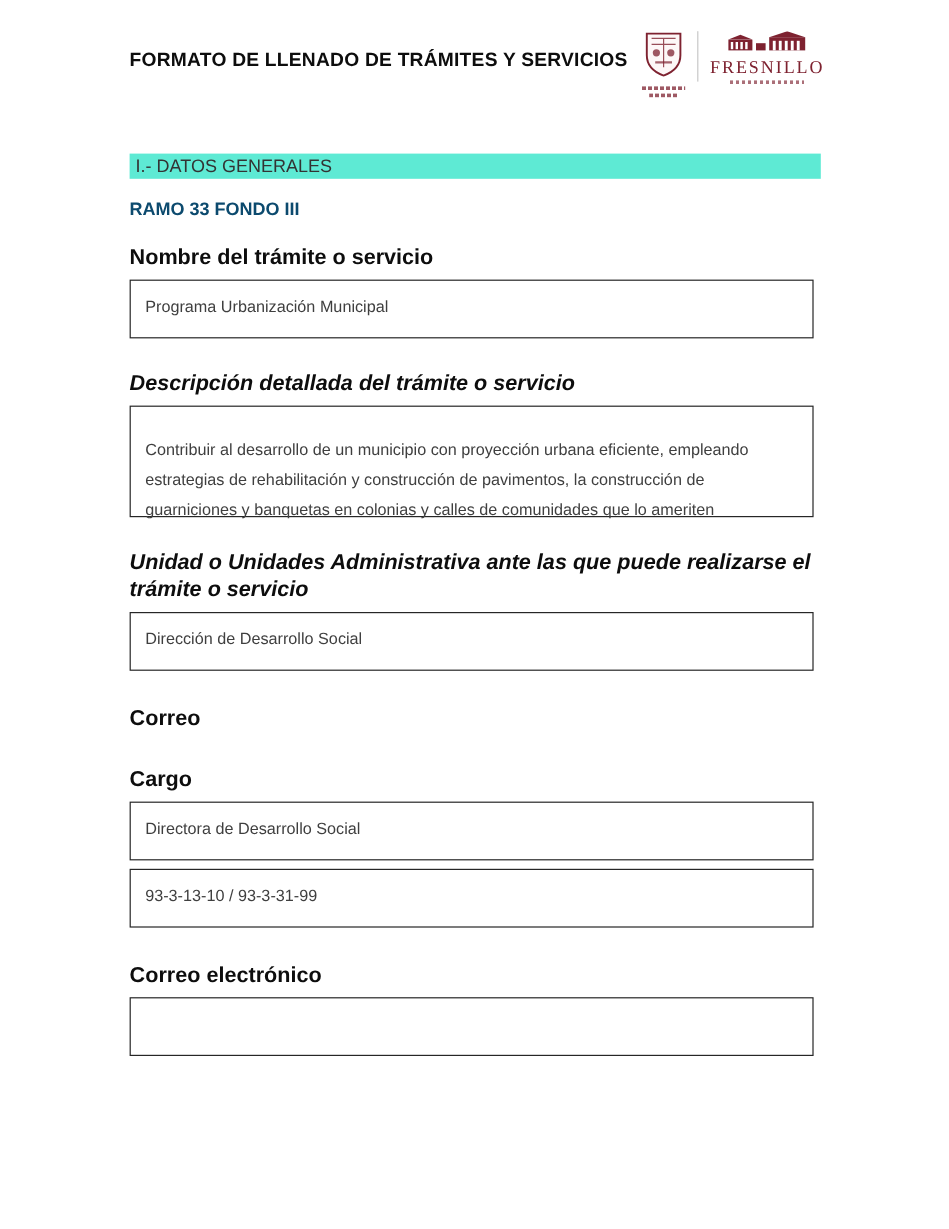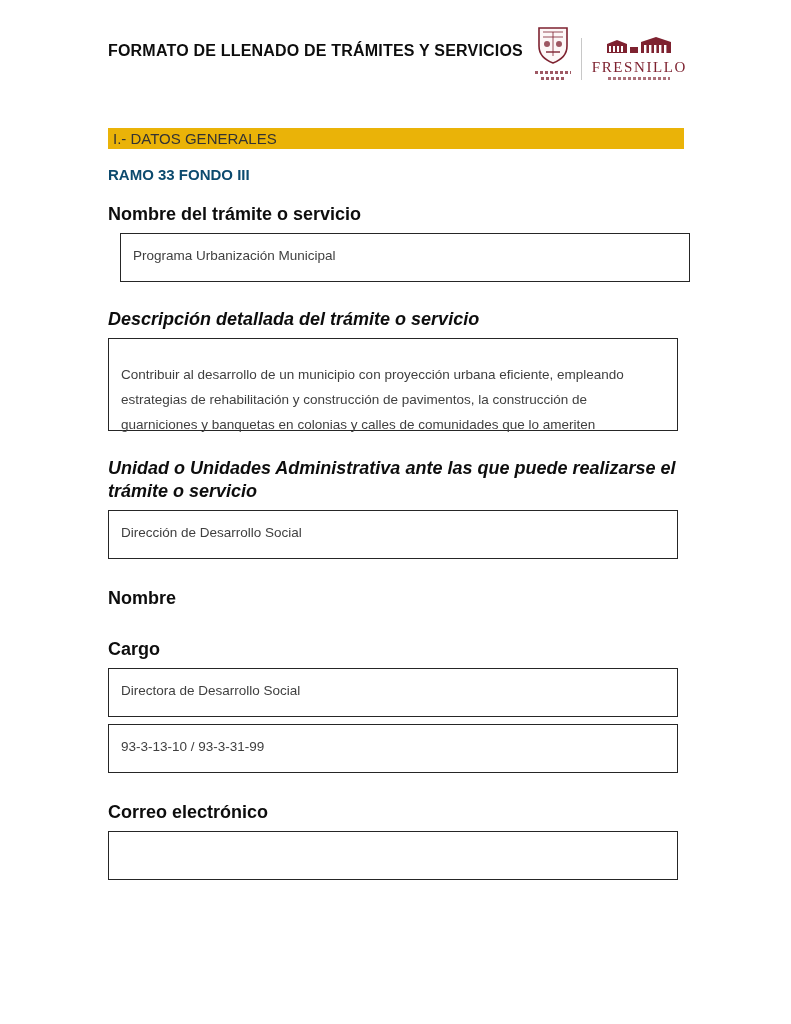--- a/index.html
+++ b/index.html
@@ -30,21 +30,21 @@
   .doc-title {
     margin: 16px 0 0 0;
     font-size: 16px;
     font-weight: bold;
     letter-spacing: 0.2px;
     color: #0d0d0d;
     white-space: nowrap;
   }
   .logo-group {
     display: flex;
-    align-items: flex-end;
+    align-items: flex-start;
     gap: 10px;
     height: 54px;
   }
   .crest-block {
     display: flex;
     flex-direction: column;
     align-items: center;
     gap: 3px;
   }
   .caption-strip {
@@ -78,21 +78,21 @@
   }
 
   
   .content {
     position: absolute;
     top: 128px;
     left: 108px;
     width: 576px;
   }
   .section-bar {
-    background: #eab308;
+    background: #5eead4;
     height: 21px;
     line-height: 21px;
     padding-left: 5px;
     font-size: 15px;
     color: #333333;
   }
   .subheading {
     margin-top: 17px;
     font-size: 15px;
     font-weight: bold;
@@ -115,21 +115,21 @@
     width: 570px;
     border: 1.5px solid #262626;
     background: #ffffff;
     padding: 9px 12px;
     font-size: 13.5px;
     color: #3f3f3f;
     line-height: 25px;
   }
   .h48 { height: 49px; }
   .h92 { height: 93px; padding-top: 23px; }
-  .inset { margin-left: 12px; }
+  .inset { margin-left: 0; }
 </style>
 </head>
 <body>
 
 <div class="page">
 
   <div class="header">
     <h1 class="doc-title">FORMATO DE LLENADO DE TRÁMITES Y SERVICIOS</h1>
 
     <div class="logo-group">
@@ -188,21 +188,21 @@
     <div class="field-label m-label">Descripción detallada del trámite o servicio</div>
     <div class="field-box h92 m-box">
       <span>Contribuir al desarrollo de un municipio con proyección urbana eficiente, empleando estrategias de rehabilitación y construcción de pavimentos, la construcción de guarniciones y banquetas en colonias y calles de comunidades que lo ameriten</span>
     </div>
 
     <div class="field-label m-label">Unidad o Unidades Administrativa ante las que puede realizarse el trámite o servicio</div>
     <div class="field-box h48 m-box">
       <span>Dirección de Desarrollo Social</span>
     </div>
 
-    <div class="field-label m-label2">Nombre</div>
+    <div class="field-label m-label2">Correo</div>
 
     <div class="field-label m-label2">Cargo</div>
     <div class="field-box h48 m-box">
       <span>Directora de Desarrollo Social</span>
     </div>
 
     <div class="field-box h48 m-box">
       <span>93-3-13-10 / 93-3-31-99</span>
     </div>
 

